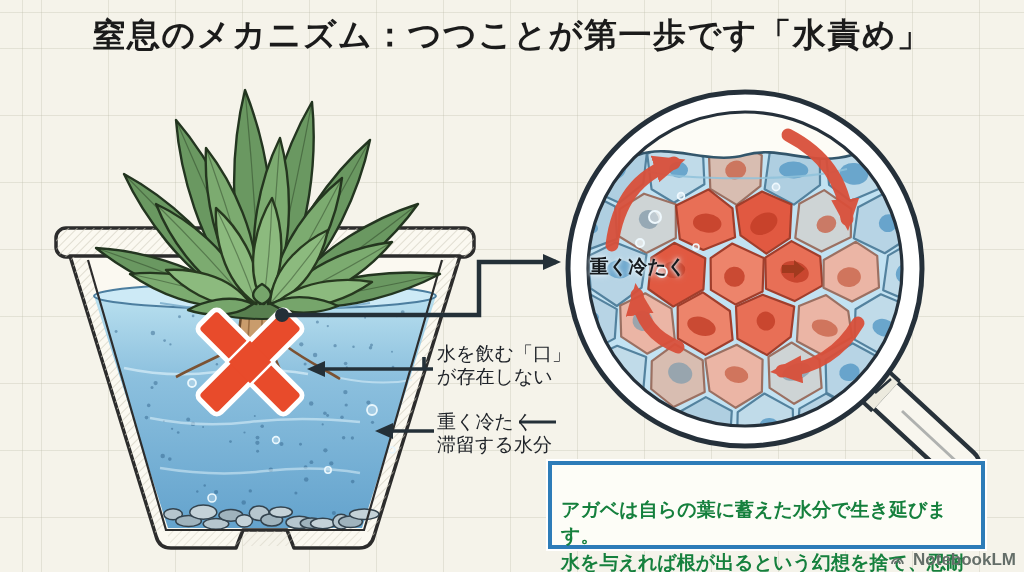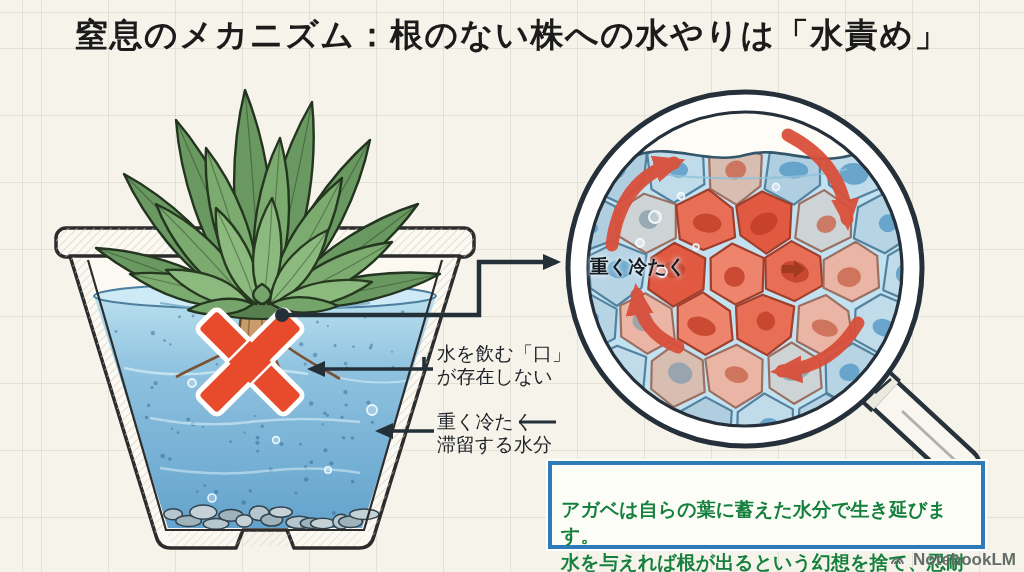--- a/index.html
+++ b/index.html
@@ -37,21 +37,21 @@
     right:8px;top:550px;display:flex;align-items:center;gap:8px;
     font-size:17px;font-weight:600;color:#646e69;
   }
   svg{display:block;}
 </style>
 </head>
 <body>
 
 <div class="canvas">
 
-  <div class="abs title">窒息のメカニズム：根のない株への水やりは「水責め」</div>
+  <div class="abs title">窒息のメカニズム：つつことが第一歩です「水責め」</div>
 
   <svg class="abs" style="left:40px;top:78px;" width="450" height="482" viewBox="0 0 450 482">
     <defs>
       <linearGradient id="waterG" x1="0" y1="0" x2="0" y2="1">
         <stop offset="0" stop-color="#b9e0ef"></stop>
         <stop offset="0.35" stop-color="#8cc0de"></stop>
         <stop offset="1" stop-color="#64a3cd"></stop>
       </linearGradient>
       <pattern id="hatch" width="6" height="6" patternTransform="rotate(45)" patternUnits="userSpaceOnUse">
         <rect width="6" height="6" fill="none"></rect>

